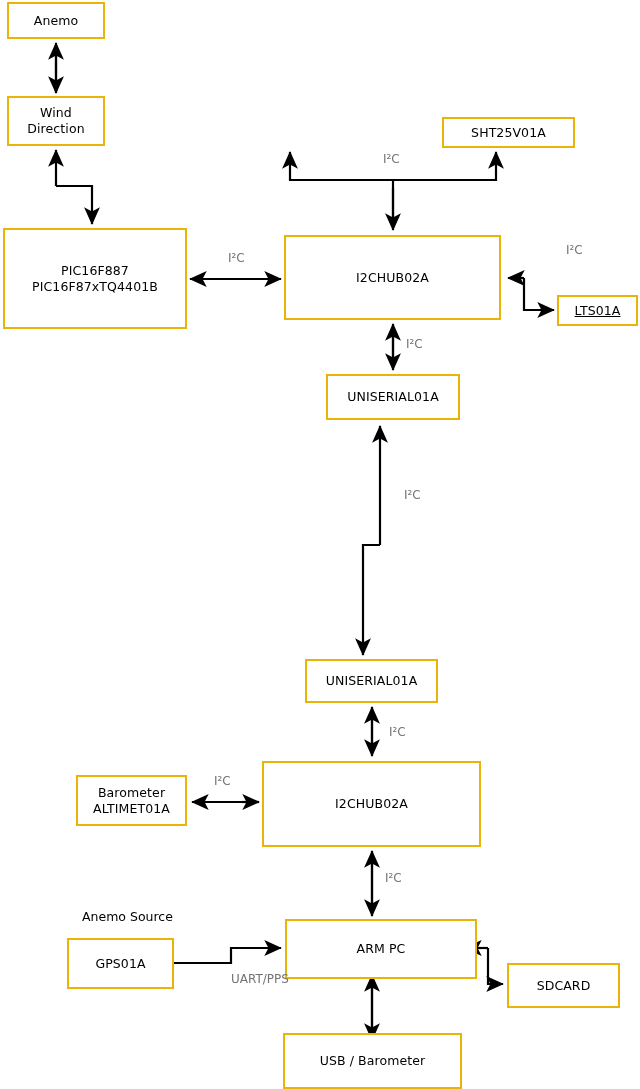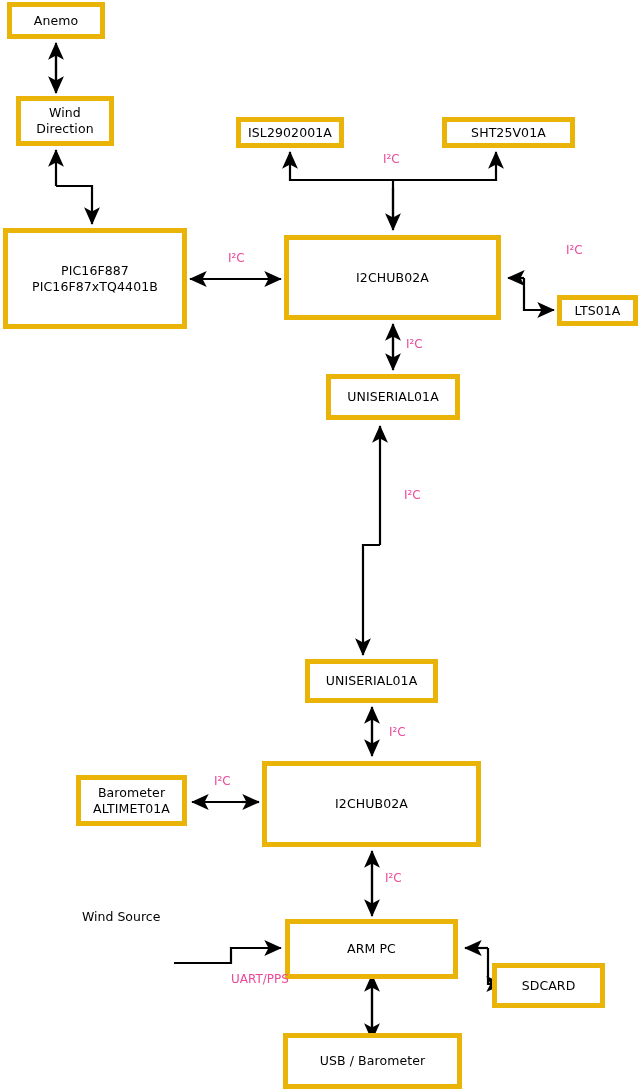--- a/index.html
+++ b/index.html
@@ -20,40 +20,40 @@
     position: absolute;
     left: 0;
     top: 0;
     width: 640px;
     height: 1089px;
     pointer-events: none;
   }
   .node {
     position: absolute;
     box-sizing: border-box;
-    border: 5px solid #eab308;
+    border: 2px solid #eab308;
     background: #ffffff;
     display: flex;
     align-items: center;
     justify-content: center;
     text-align: center;
     color: #000000;
     font-size: 12.5px;
     line-height: 1.28;
     letter-spacing: 0.1px;
     z-index: 3;
   }
   .node .node-label {
     display: block;
     white-space: pre-line;
     padding: 0 4px;
   }
   .edge-label {
     position: absolute;
-    color: #ec4899;
+    color: #737373;
     font-size: 12px;
     line-height: 1;
     white-space: nowrap;
     z-index: 4;
   }
   .free-label {
     position: absolute;
     color: #000000;
     font-size: 12.5px;
     line-height: 1;
@@ -137,69 +137,69 @@
     <g>
       <line x1="372" y1="1034" x2="372" y2="975" stroke="#000" stroke-width="2.2" marker-end="url(#arrow)"></line>
       <line x1="372" y1="981" x2="372" y2="1040" stroke="#000" stroke-width="2.2" marker-end="url(#arrow)"></line>
     </g>
   </svg>
 
   <div class="node" style="left:7px; top:2px; width:98px; height:37px;">
     <span class="node-label">Anemo</span>
   </div>
 
-  <div class="node" style="left:16px; top:96px; width:98px; height:50px;text-align:center;">
+  <div class="node" style="left:7px; top:96px; width:98px; height:50px;text-align:center;">
     <span class="node-label">Wind
 Direction</span>
   </div>
 
   <div class="node" style="left:3px; top:228px; width:184px; height:101px;">
     <span class="node-label">PIC16F887
 PIC16F87xTQ4401B</span>
   </div>
 
-  <div class="node" style="left:236px; top:117px; width:108px; height:31px;">
-    <span class="node-label">ISL2902001A</span>
-  </div>
 
   <div class="node" style="left:442px; top:117px; width:133px; height:31px;">
     <span class="node-label">SHT25V01A</span>
   </div>
 
   <div class="node" style="left:284px; top:235px; width:217px; height:85px;">
     <span class="node-label">I2CHUB02A</span>
   </div>
 
-  <div class="node" style="left:557px; top:295px; width:81px; height:31px;">
+  <div class="node" style="left:557px; top:295px; width:81px; height:31px;text-decoration:underline;">
     <span class="node-label">LTS01A</span>
   </div>
 
   <div class="node" style="left:326px; top:374px; width:134px; height:46px;">
     <span class="node-label">UNISERIAL01A</span>
   </div>
 
   <div class="node" style="left:305px; top:659px; width:133px; height:44px;">
     <span class="node-label">UNISERIAL01A</span>
   </div>
 
   <div class="node" style="left:76px; top:775px; width:111px; height:51px;text-align:center;">
     <span class="node-label">Barometer
 ALTIMET01A</span>
   </div>
 
   <div class="node" style="left:262px; top:761px; width:219px; height:86px;">
     <span class="node-label">I2CHUB02A</span>
   </div>
 
-
-  <div class="node" style="left:285px; top:919px; width:173px; height:60px;">
+  <div class="node" style="left:67px; top:938px; width:107px; height:51px;">
+    <span class="node-label">GPS01A</span>
+  </div>
+
+  <div class="node" style="left:285px; top:919px; width:192px; height:60px;">
     <span class="node-label">ARM PC</span>
   </div>
 
-  <div class="node" style="left:492px; top:963px; width:113px; height:45px;">
+  <div class="node" style="left:507px; top:963px; width:113px; height:45px;">
     <span class="node-label">SDCARD</span>
   </div>
 
   <div class="node" style="left:283px; top:1033px; width:179px; height:56px;">
     <span class="node-label">USB / Barometer</span>
   </div>
 
   <div class="edge-label" style="left:383px; top:153px;">I²C</div>
 
   <div class="edge-label" style="left:228px; top:252px;">I²C</div>
@@ -211,15 +211,15 @@
   <div class="edge-label" style="left:404px; top:489px;">I²C</div>
 
   <div class="edge-label" style="left:389px; top:726px;">I²C</div>
 
   <div class="edge-label" style="left:214px; top:775px;">I²C</div>
 
   <div class="edge-label" style="left:385px; top:872px;">I²C</div>
 
   <div class="edge-label" style="left:191px; top:973px;margin-left:40px;">UART/PPS</div>
 
-  <div class="free-label" style="left:82px; top:911px;">Wind Source</div>
+  <div class="free-label" style="left:82px; top:911px;">Anemo Source</div>
 
 </div>
 
 </body></html>

